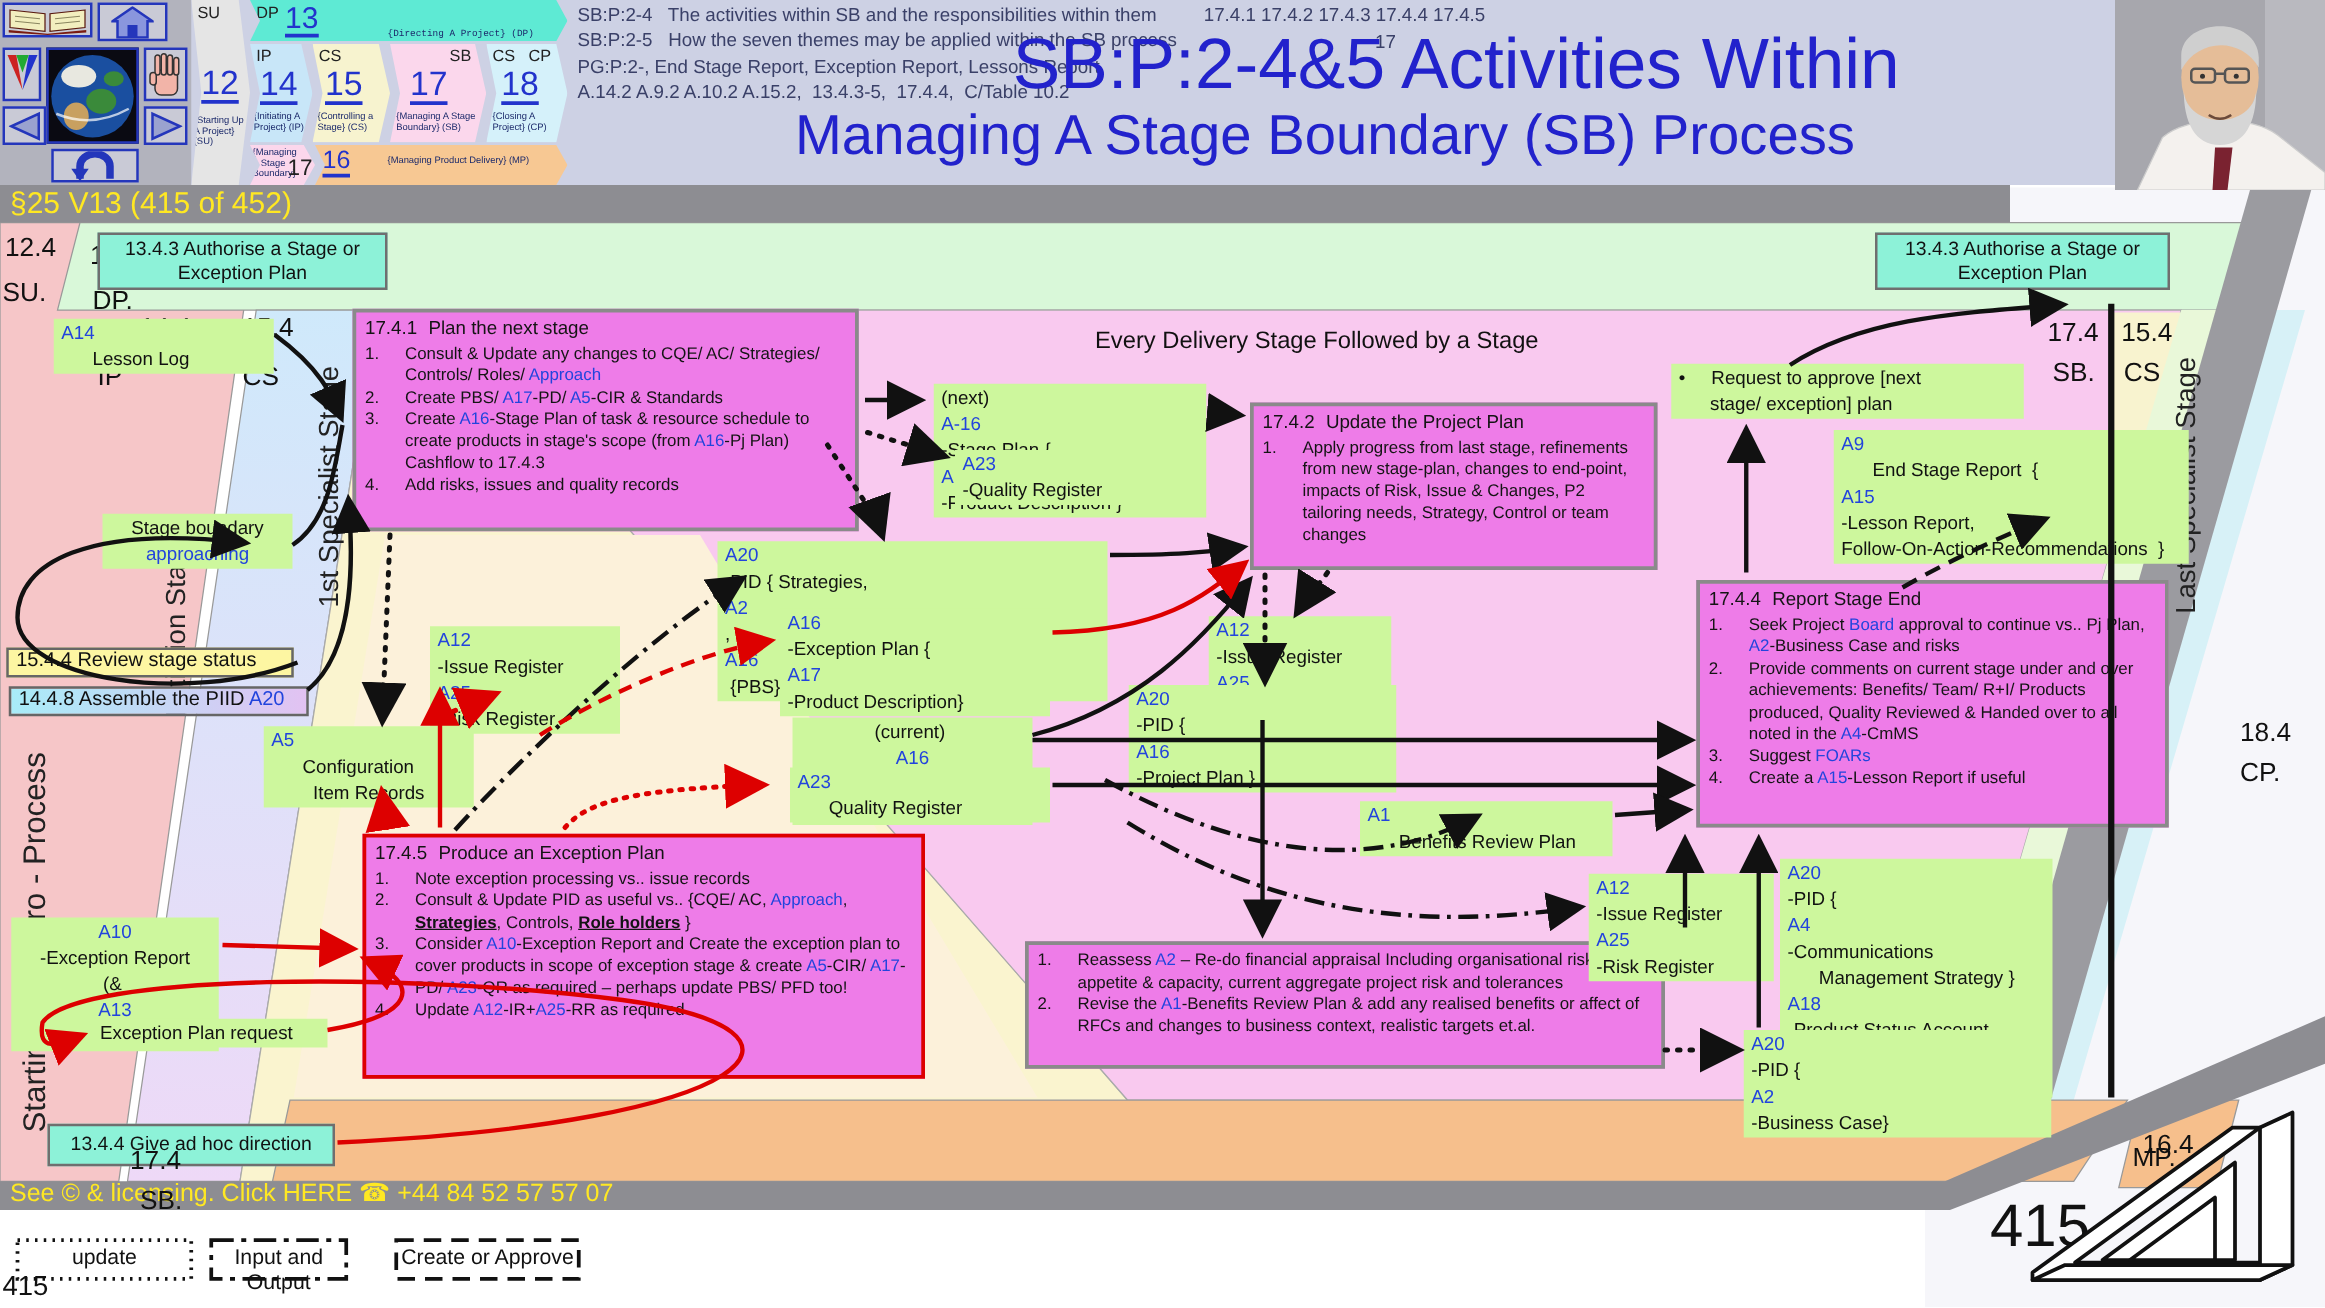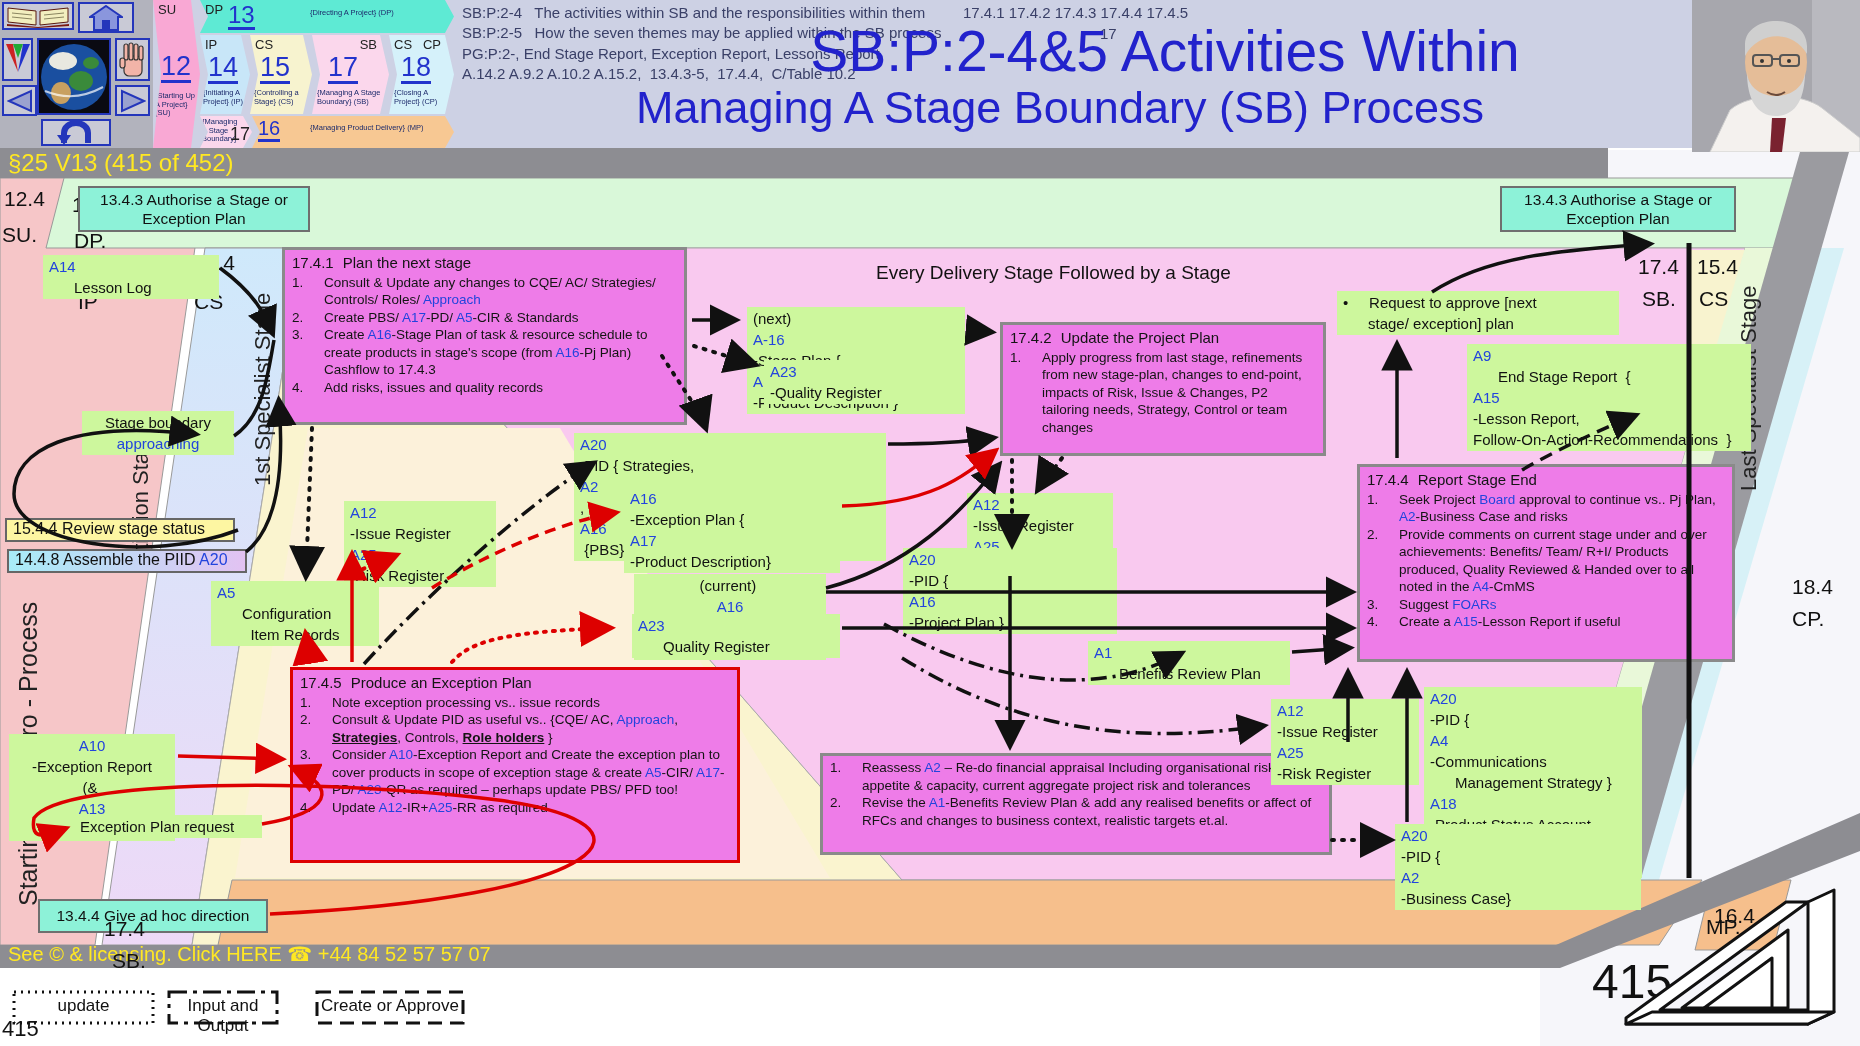--- a/index.html
+++ b/index.html
@@ -157,29 +157,29 @@
         </svg>
       </div>
       <div class="icell" style="left:41px;top:119px;width:70px;height:27px;">
         <svg width="44" height="24" viewBox="0 0 44 24">
           <path d="M10,22 V12 A12,10 0 0 1 34,12 V22" stroke="#2436bb" stroke-width="6" fill="none"></path>
           <polygon points="3,14 17,14 10,24" fill="#2436bb"></polygon>
         </svg>
       </div>
     </div>
 
-    <div class="chip" style="left:153px;top:0;width:47px;height:148px;background:#f9a8d4;">
+    <div class="chip" style="left:153px;top:0;width:47px;height:148px;background:#e5e5e5;">
       <span class="tag">SU</span>
       <span class="mnum" style="left:8px;top:52px;">12</span>
       <span class="mcap" style="left:2px;top:92px;width:42px;">{Starting Up A Project} (SU)</span>
     </div>
     <div class="chip" style="left:200px;top:0;width:254px;height:33px;background:#5eead4;">
       <span class="tag">DP</span>
       <span class="mnum" style="left:28px;top:2px;font-size:24px;">13</span>
-      <span class="mcap" style="left:110px;top:9px;width:130px;">{Directing A Project} (DP)</span>
+      <span class="mcap" style="left:110px;top:24px;width:130px;font-family:Liberation Mono, monospace;">{Directing A Project} (DP)</span>
     </div>
     <div class="chip" style="left:200px;top:35px;width:50px;height:79px;background:#c8e6f8;">
       <span class="tag">IP</span>
       <span class="mnum" style="left:8px;top:18px;">14</span>
       <span class="mcap" style="left:3px;top:54px;width:42px;">{Initiating A Project} (IP)</span>
     </div>
     <div class="chip" style="left:250px;top:35px;width:62px;height:79px;background:#f7f3cf;">
       <span class="tag">CS</span>
       <span class="mnum" style="left:10px;top:18px;">15</span>
       <span class="mcap" style="left:4px;top:54px;width:54px;">{Controlling a Stage} (CS)</span>

